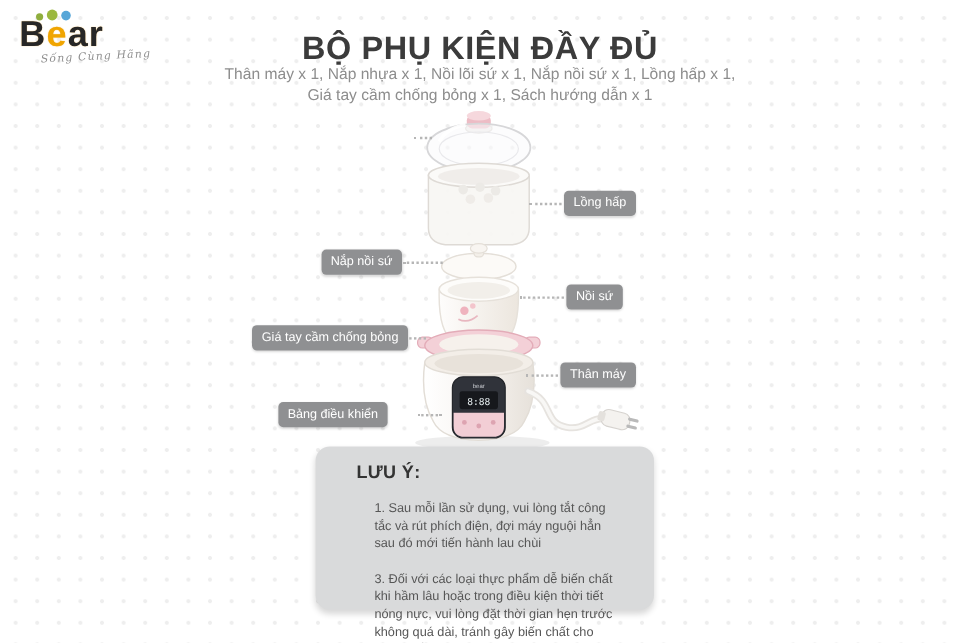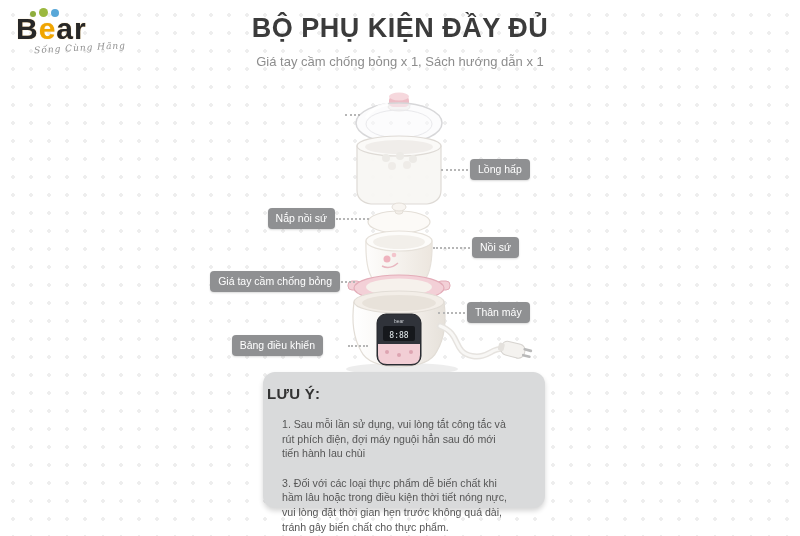--- a/index.html
+++ b/index.html
@@ -34,21 +34,21 @@
   .logo-word .e{color:#f0a500;}
   .logo-tagline{
     position:relative;top:6px;left:18px;
     font-family:"DejaVu Serif",serif;font-style:italic;
     font-size:9px;color:#8f8f8f;letter-spacing:1px;
     transform:rotate(-3deg);
   }
 
   
   .title{
-    position:absolute;top:13px;left:0;width:100%;
+    position:absolute;top:25px;left:0;width:100%;
     text-align:center;font-size:27px;font-weight:800;
     color:#3b3b3b;letter-spacing:.5px;
   }
   .subtitle{
     position:absolute;top:53px;left:0;width:100%;
     text-align:center;font-size:13px;color:#8d8d8d;line-height:17px;
   }
 
   
   .pill{
@@ -77,21 +77,21 @@
   .conn-7{top:345px;left:348px;width:20px;}
 
   
   .product-svg{position:absolute;left:330px;top:88px;}
 
   
   .notes{
     position:absolute;left:263px;top:372px;width:282px;height:136px;
     box-sizing:border-box;
     background:#d9dadb;border-radius:12px;
-    padding:13px 19px 10px 4px;
+    padding:13px 19px 10px 34px;
     box-shadow:0 3px 5px rgba(0,0,0,.16);
   }
   .notes-title{font-size:15px;font-weight:800;color:#333333;margin:0 0 6px 0;letter-spacing:.3px;}
   .notes-item{font-size:10.6px;color:#565656;line-height:14.6px;margin:15px;}
 </style>
 </head>
 <body>
 
 <div class="page">
 
@@ -100,20 +100,21 @@
       <span class="dot dot-green-sm"></span>
       <span class="dot dot-green-lg"></span>
       <span class="dot dot-blue"></span>
     </div>
     <div class="logo-word"><span>B</span><span class="e">e</span><span>ar</span></div>
     <div class="logo-tagline">Sống Cùng Hãng</div>
   </div>
 
   <div class="title">BỘ PHỤ KIỆN ĐẦY ĐỦ</div>
   <div class="subtitle">
+    <div>Thân máy x 1, Nắp nhựa x 1, Nồi lõi sứ x 1, Nắp nồi sứ x 1, Lồng hấp x 1,</div>
     <div>Giá tay cầm chống bỏng x 1, Sách hướng dẫn x 1</div>
   </div>
 
   <svg class="product-svg" width="220" height="292" viewBox="330 88 220 292">
     <defs>
       <linearGradient id="bodyGrad" x1="0" y1="0" x2="1" y2="0">
         <stop offset="0" stop-color="#ffffff"></stop>
         <stop offset="0.55" stop-color="#f6f2ee"></stop>
         <stop offset="1" stop-color="#e6e1da"></stop>
       </linearGradient>

